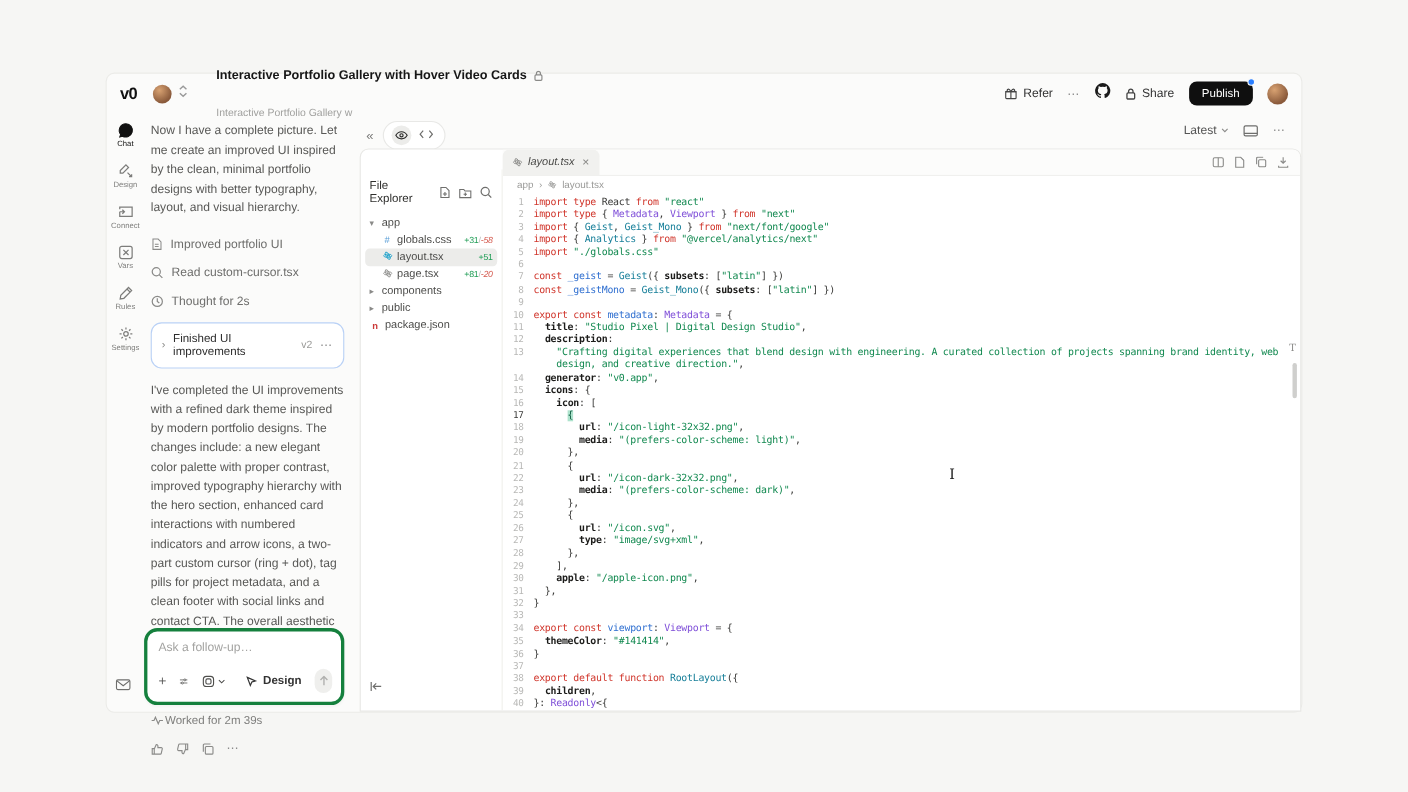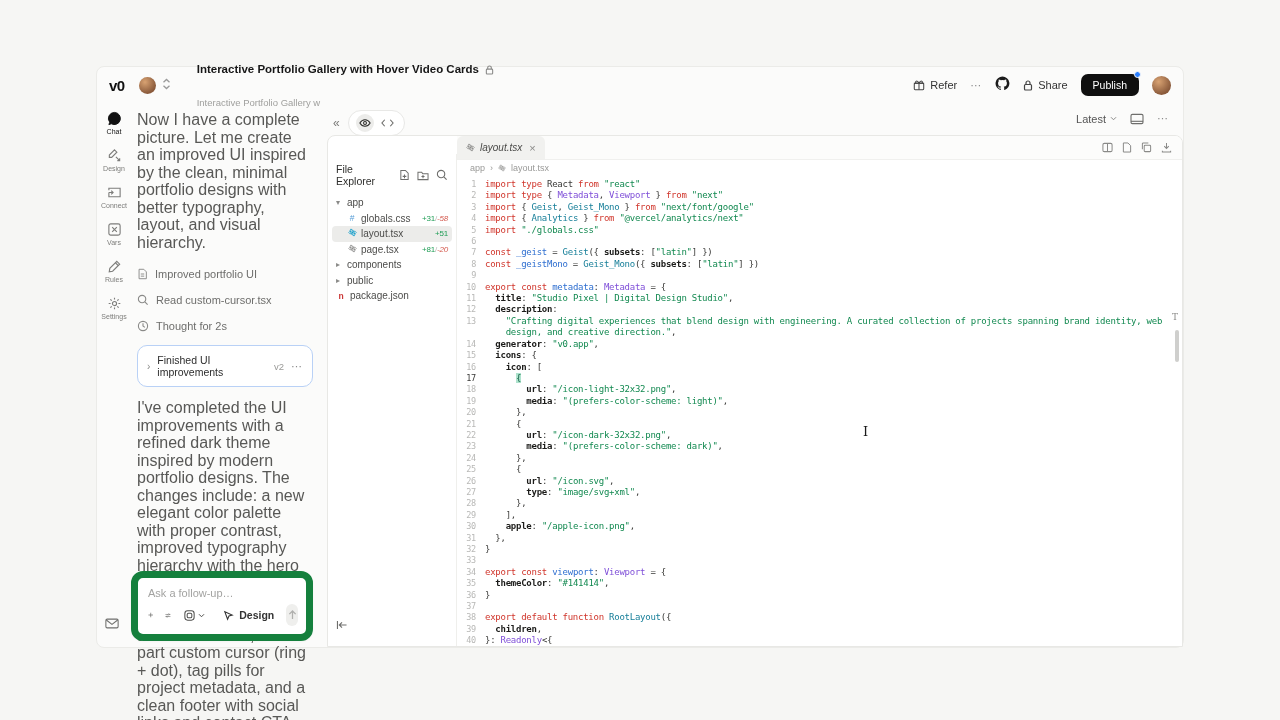--- a/index.html
+++ b/index.html
@@ -35,39 +35,39 @@
   .rail-item { display:flex; flex-direction:column; align-items:center; gap:2px;
                color:#7d7d7b; width:34px; }
   .rail-item .lbl { font-size:7px; }
   .rail-item.active { color:#111; }
   .rail-item svg { stroke:#7d7d7b; }
   .rail-item.active svg { stroke:#111; fill:#111; }
   .rail-env { position:absolute; left:8px; bottom:14px; color:#6e6e6c; }
 
   
   .chat { position:absolute; left:34px; top:40px; width:196px; bottom:0; padding:4px 14px 0 6px; }
-  .msg { font-size:16px; line-height:17.5px; color:#585856; }
+  .msg { font-size:11px; line-height:17.5px; color:#585856; }
   .tasks { margin-top:10px; }
   .task { display:flex; align-items:center; gap:7px; font-size:11px; color:#6e6e6c;
           height:26px; }
   .task svg { flex:none; stroke:#8a8a88; }
   .fin-card { margin-top:6px; border:1px solid #b9d1f6; border-radius:10px; background:#fff;
               padding:8px 9px; display:flex; align-items:center; gap:7px; }
   .fin-card .ftitle { font-size:10.5px; color:#2c2c2c; font-weight:500; }
   .fin-card .fver { font-size:9.5px; color:#9a9a98; }
   .fin-card .dots { margin-left:auto; }
   .msg2 { margin-top:12px; }
   .statusrow { display:flex; align-items:center; gap:1px; font-size:10.5px; color:#7e7e7c;
                margin-top:14px; }
   .statusrow svg { stroke:#8a8a88; }
   .fb { display:flex; align-items:center; gap:11px; margin-top:13px; color:#8a8a88; }
   .chat-scroll { position:absolute; right:4px; top:188px; width:3px; height:34px;
                  border-radius:2px; background:#dcdcda; }
   .inputcard { position:absolute; left:34px; bottom:6px; width:182px; height:70px;
-               background:#fff; border:7px solid #15803d; border-radius:12px;
+               background:#fff; border:3px solid #15803d; border-radius:12px;
                box-shadow:0 1px 2px rgba(0,0,0,0.03); padding:9px 10px; }
   .placeholder { font-size:11px; color:#a3a3a1; }
   .inputrow { position:absolute; left:10px; right:8px; bottom:8px; display:flex;
               align-items:center; gap:12px; color:#4f4f4d; }
   .design-mode { display:flex; align-items:center; gap:5px; font-size:10.5px;
                  font-weight:600; color:#333; margin-left:6px; }
   .send { margin-left:auto; width:26px; height:22px; border-radius:8px; background:#efefed;
           display:flex; align-items:center; justify-content:center; color:#b0b0ae; }
 
   

